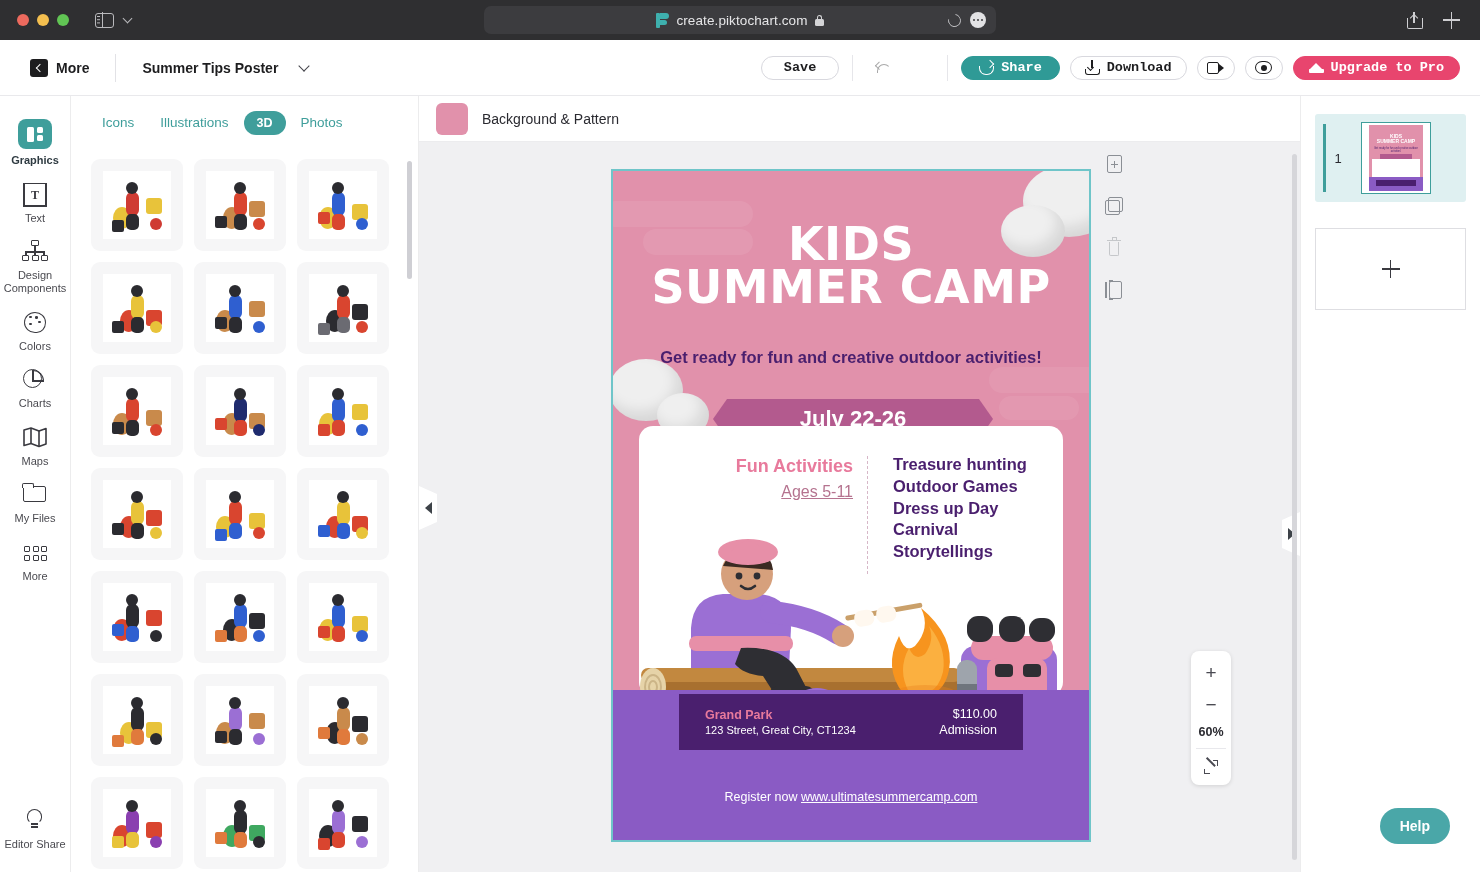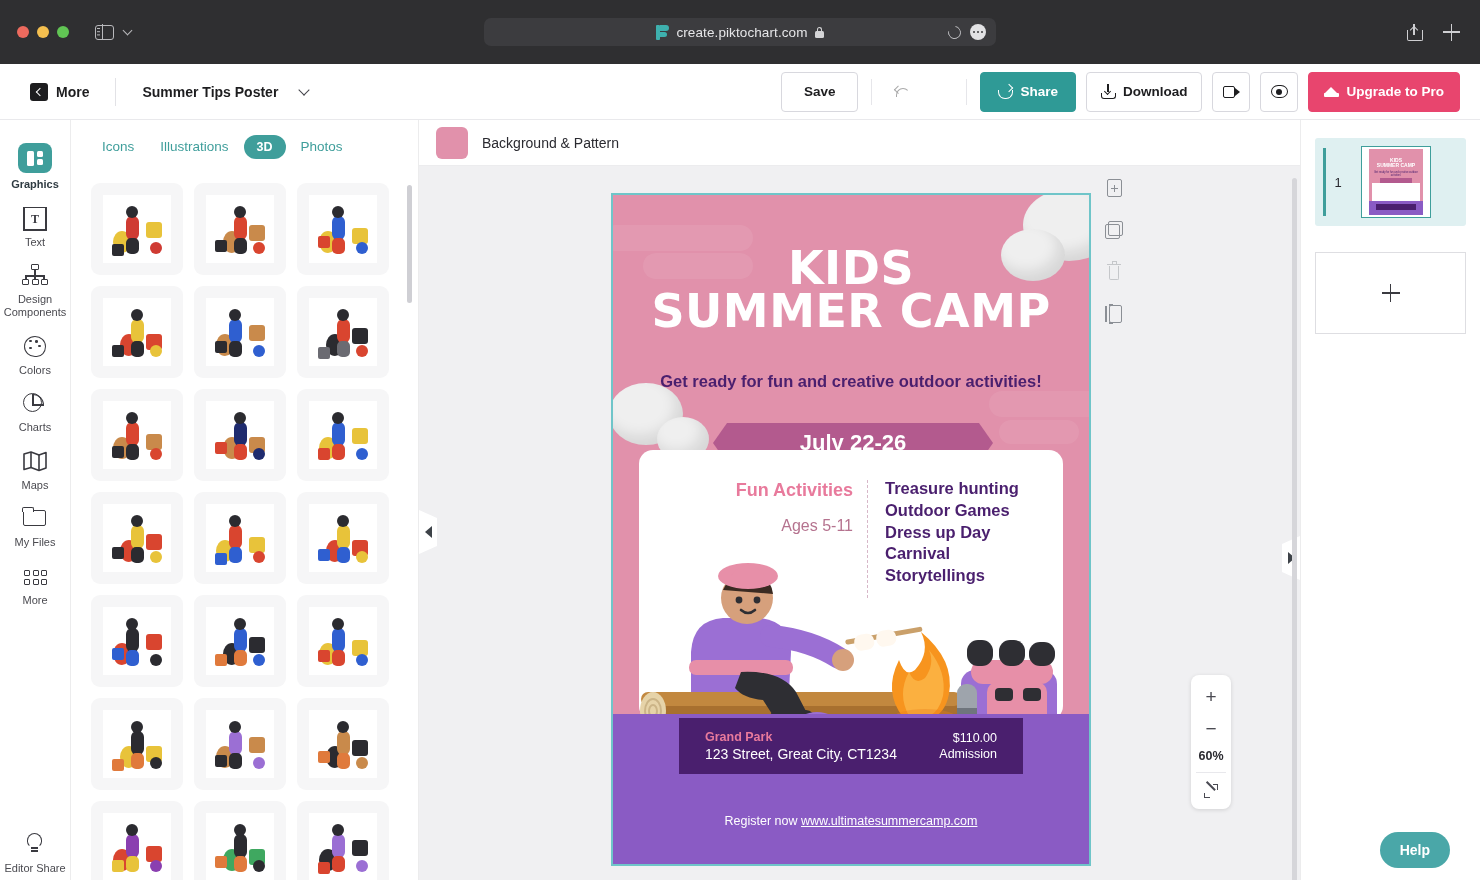--- a/index.html
+++ b/index.html
@@ -5,21 +5,21 @@
   * { box-sizing: border-box; margin: 0; padding: 0; }
   html, body {
     width: 1480px; height: 880px;
     font-family: "Liberation Sans", sans-serif;
     overflow: hidden;
     background: #fff;
   }
 
   
   .browser-bar {
-    height: 64px; background: #2f2f31;
+    height: 40px; background: #2f2f31;
     display: flex; align-items: center;
     position: relative;
   }
   .traffic { display: flex; gap: 8px; margin-left: 17px; }
   .traffic span { width: 12px; height: 12px; border-radius: 50%; display: block; }
   .tl-red { background: #ed6a5e; }
   .tl-yellow { background: #f4bf4f; }
   .tl-green { background: #61c554; }
 
   .sidebar-toggle { margin-left: 26px; display: flex; align-items: center; gap: 10px; }
@@ -77,22 +77,22 @@
   .home-glyph:after { content:""; width:5px; height:5px; border-left:1.8px solid #fff;
                       border-bottom:1.8px solid #fff; transform: rotate(45deg); margin-left:2px; }
   .home-label { font-size:14px; font-weight:700; color:#1d1d1f; }
   .tb-div { width:1px; height:28px; background:#e2e2e6; margin-left:26px; }
   .doc-title { margin-left:26px; font-size:14px; font-weight:600; color:#1d1d1f; }
   .doc-chev { width:8px;height:8px;border-right:1.7px solid #44444a;border-bottom:1.7px solid #44444a;
               transform:rotate(45deg); margin-left:22px; margin-top:-4px; }
 
   .tb-right { position:absolute; right:20px; display:flex; align-items:center; gap:0; }
   .btn {
-    height: 40px; border-radius: 4px; display:flex; align-items:center; justify-content:center;
-    gap:7px; font-size:13.5px; font-weight:600; cursor:pointer; white-space:nowrap;
+    height: 24px; border-radius: 14px; display:flex; align-items:center; justify-content:center;
+    gap:7px; font-size:13.5px; font-weight:600; cursor:pointer; white-space:nowrap;font-family:Liberation Mono, monospace;
   }
   .btn-outline { border:1px solid #d8d8de; background:#fff; color:#1d1d1f; padding:0 22px; }
   .btn-teal { background:#2f9a96; color:#fff; padding:0 17px; border:1px solid #2f9a96; }
   .btn-pink { background:#e8456e; color:#fff; padding:0 15px; border:1px solid #e8456e; }
   .btn-icon { border:1px solid #d8d8de; background:#fff; width:38px; padding:0; }
   .tb-sep { width:1px; height:26px; background:#e6e6ea; margin:0 13px; }
   .icon-btn-plain { width:34px;height:32px;display:flex;align-items:center;justify-content:center;cursor:pointer; }
 
   .undo-ic, .redo-ic { width:15px;height:14px;position:relative;opacity:.38; }
   .undo-ic:before { content:""; position:absolute; left:1px; top:3px; width:12px; height:8px;
@@ -233,31 +233,31 @@
     border-top:20px solid transparent;border-bottom:20px solid transparent;}
   .ribbon:before{left:-14px;border-right:14px solid #b35a8e;}
   .ribbon:after{right:-14px;border-left:14px solid #b35a8e;}
   .ribbon span{position:absolute;inset:0;display:flex;align-items:center;justify-content:center;
     color:#fff;font-size:22px;font-weight:700;}
   .white-card { position:absolute; left:26px; right:26px; top:255px; height:270px; background:#fff;
                 border-radius:0 0 0 0; }
   .white-card.rounded { border-radius:14px; }
   .act-left { position:absolute; left:60px; top:285px; width:180px; text-align:right; }
   .act-title { color:#e87a9c; font-size:18px; font-weight:700; line-height:1.15; }
-  .act-ages { color:#b5738f; font-size:16px; margin-top:16px; }
+  .act-ages { color:#b5738f; font-size:16px; margin-top:6px;text-decoration:underline; }
   .act-div { position:absolute; left:254px; top:285px; width:0; height:118px;
              border-left:1.5px dashed #d7b7c8; }
-  .act-right { position:absolute; left:272px; top:283px; color:#4a1f6e; font-size:16.5px;
+  .act-right { position:absolute; left:280px; top:283px; color:#4a1f6e; font-size:16.5px;
                font-weight:700; line-height:1.32; }
   .illus { position:absolute; left:18px; right:10px; bottom:112px; height:220px; }
   .purple-band { position:absolute; left:0; right:0; bottom:0; height:150px; background:#8a5bc4; }
   .info-box { position:absolute; left:66px; right:66px; bottom:90px; height:56px; background:#4a1f6e;
               display:flex; align-items:center; padding:0 26px; }
   .info-left .line1 { color:#e87a9c; font-size:12.5px; font-weight:700; }
-  .info-left .line2 { color:#fff; font-size:14px; margin-top:2px; }
+  .info-left .line2 { color:#fff; font-size:11px; margin-top:2px; }
   .info-right { margin-left:auto; text-align:right; }
   .info-right .l1 { color:#fff; font-size:12.5px; font-weight:400; }
   .info-right .l2 { color:#fff; font-size:12.5px; margin-top:2px; }
   .register { position:absolute; left:0; right:0; bottom:36px; text-align:center; color:#fff; font-size:12.5px; }
   .register u { text-decoration: underline; }
 
   .side-tools { position:absolute; left:683px; top:10px; display:flex; flex-direction:column; gap:18px; }
   .st { width:24px; height:24px; display:flex; align-items:center; justify-content:center; cursor:pointer; }
   .pg-ic { width:15px;height:18px;border:1.6px solid #8b8f95;border-radius:2px;position:relative; }
   .pg-ic .pl:before,.pg-ic .pl:after{content:"";position:absolute;background:#8b8f95;}

